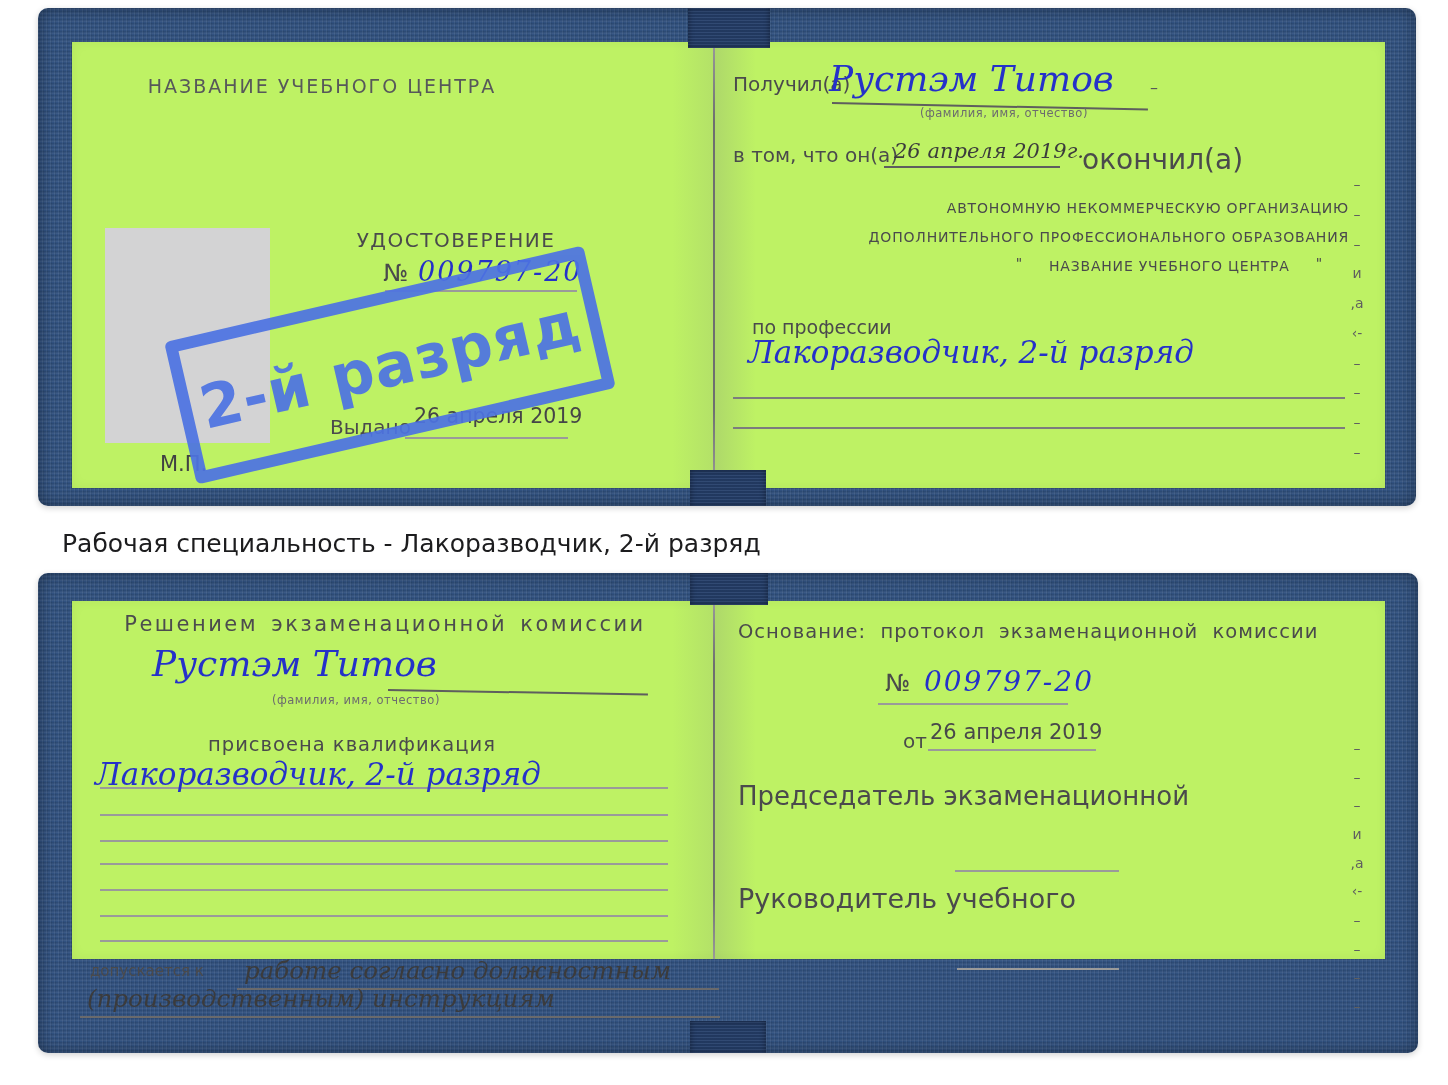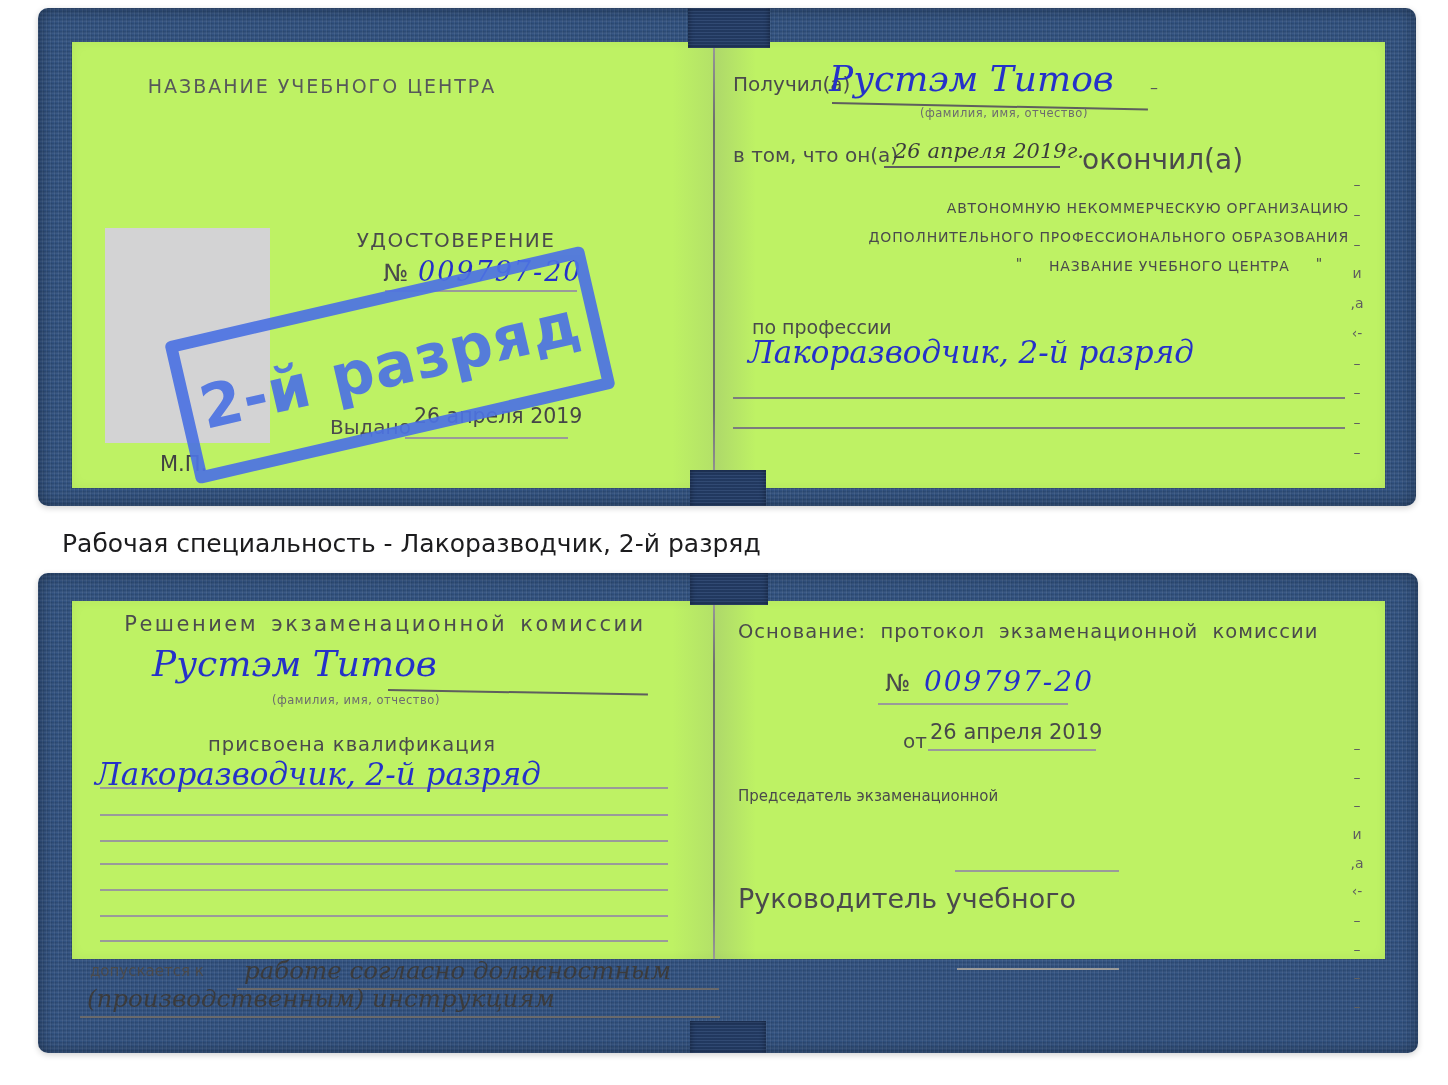--- a/index.html
+++ b/index.html
@@ -97,21 +97,21 @@
   #bl-adm-line2{left:8px;top:415px;width:640px;background:#6a6a6c;}
 
   
   #br-basis{left:666px;top:19px;font-size:19.5px;letter-spacing:1px;word-spacing:7px;}
   #br-number{left:813px;top:64px;font-size:24px;z-index:2;}
   #br-number .num-val{font-size:28px;margin-left:14px;letter-spacing:2px;}
   #br-number-line{left:806px;top:102px;width:190px;}
   #br-date-prefix{left:831px;top:128px;font-size:20px;}
   #br-date-value{left:858px;top:119px;font-size:21px;color:#48484a;}
   #br-date-line{left:856px;top:148px;width:168px;}
-  #br-chair{left:666px;top:181px;font-size:15px;line-height:28px;text-align:right;}
+  #br-chair{left:666px;top:181px;font-size:26px;line-height:28px;text-align:right;}
   #br-sig1{left:883px;top:269px;width:164px;}
   #br-head{left:666px;top:284px;font-size:27px;line-height:28px;}
   #br-sig2{left:885px;top:367px;width:162px;}
   #br-marks{left:1272px;top:140px;width:26px;height:272px;}
 </style>
 </head>
 <body>
 
 <div class="canvas">
 

